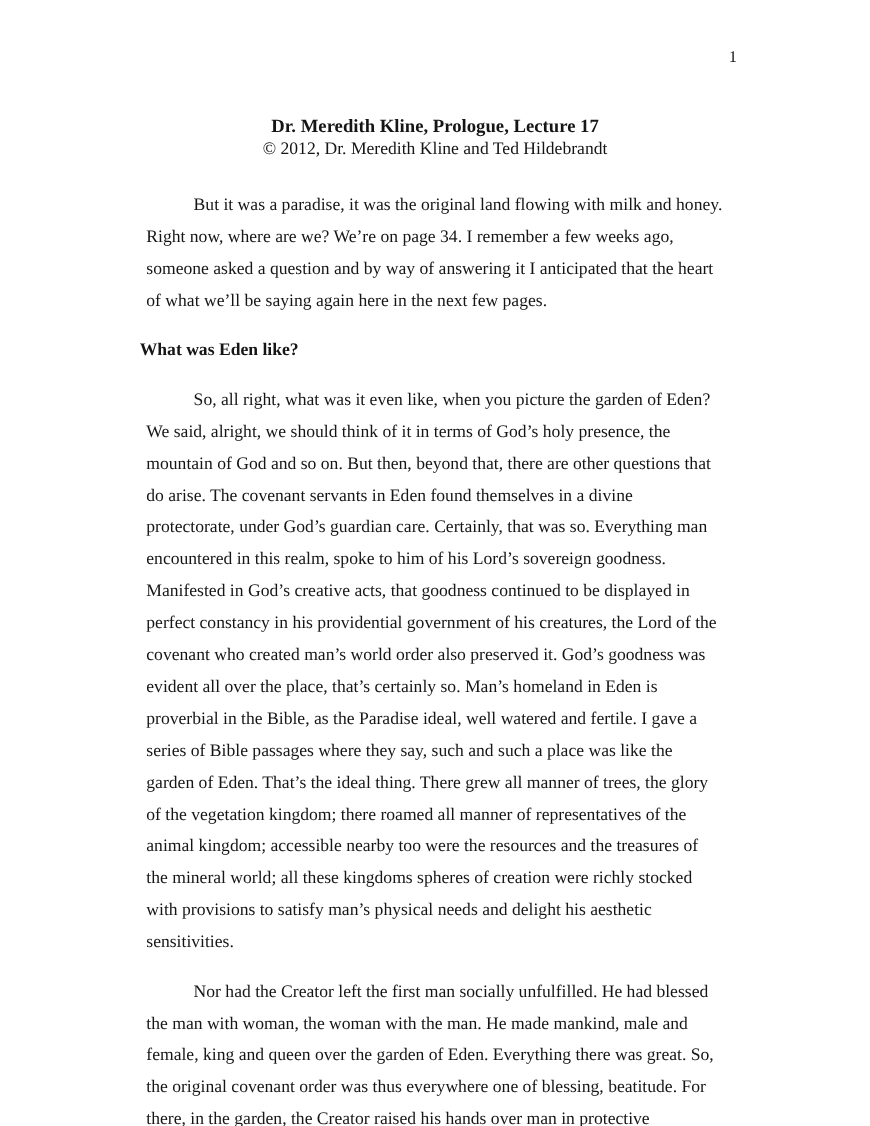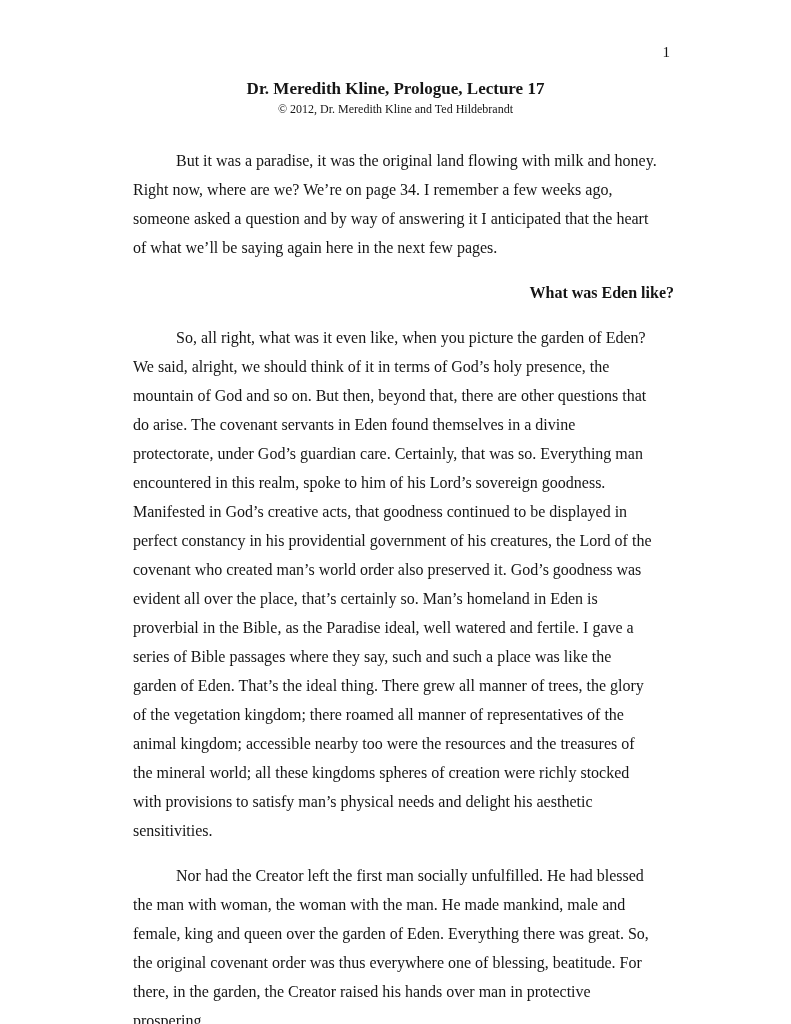--- a/index.html
+++ b/index.html
@@ -19,47 +19,47 @@
     color: #151515;
     overflow: hidden;
   }
   .page-number {
     text-align: right;
     font-size: 15px;
     line-height: 20px;
     padding-right: 4px;
   }
   .doc-title {
-    margin-top: 17px;
+    margin-top: 43px;
     text-align: center;
     font-weight: bold;
     font-size: 17px;
     line-height: 20px;
   }
   .doc-copyright {
     margin-top: 3px;
     text-align: center;
-    font-size: 12px;
+    font-size: 16px;
     line-height: 15px;
   }
   .doc-body {
     margin-top: 29px;
     font-size: 16px;
     line-height: 29px;
     text-align: left;
   }
   .doc-body p.paragraph {
     margin: 16px;
     text-indent: 43px;
   }
   .doc-body h2.heading {
-    margin: 0;
+    margin: 10px;
     font-size: 16px;
     font-weight: bold;
-    text-align: right;
+    text-align: left;
     line-height: 29px;
   }
 </style>
 </head>
 <body>
 
 <div class="page">
   <div class="page-number">1</div>
   <div class="doc-title">Dr. Meredith Kline, Prologue, Lecture 17</div>
   <div class="doc-copyright">© 2012, Dr. Meredith Kline and Ted Hildebrandt</div>

